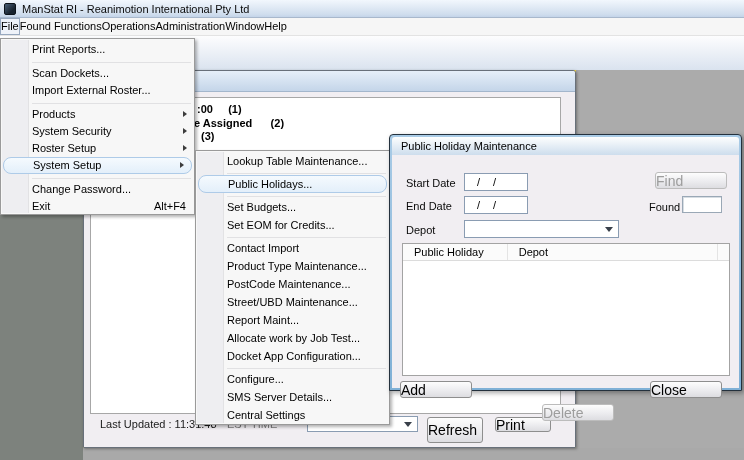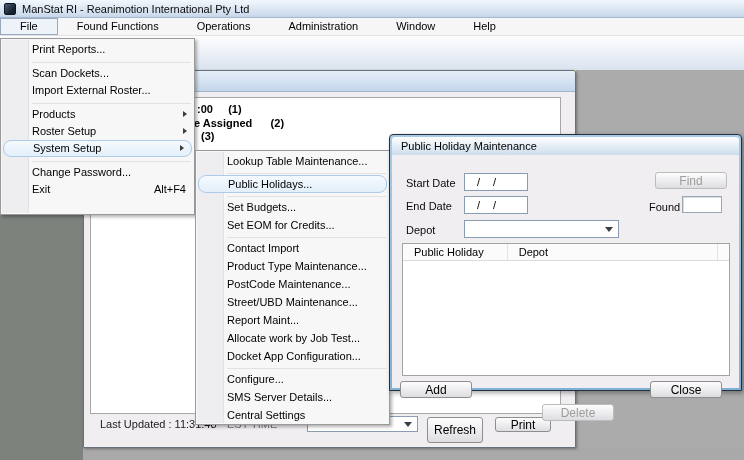--- a/index.html
+++ b/index.html
@@ -10,21 +10,21 @@
   
   .titlebar { position:absolute; left:0; top:0; width:744px; height:18px;
     background:linear-gradient(#f2f7fd,#cfdded 85%,#c3d4e9);
     border-bottom:1px solid #a8b8cc; display:flex; align-items:center; }
   .appicon { width:12px; height:12px; margin:0 6px 0 4px; border-radius:2px;
     background:linear-gradient(135deg,#4a6078,#17222e 70%); border:1px solid #0c131b; }
   .win-title { font-size:11px; color:#0a0a0a; }
 
   .menubar { position:absolute; left:0; top:18px; width:744px; height:18px;
     background:#f6f6f6; border-bottom:1px solid #e3e3e3; display:flex; align-items:stretch; }
-  .mb { padding:0 19px; line-height:17px; cursor:default; }
+  .mb { padding:0 0; line-height:17px; cursor:default; }
   .mb.pressed { background:#eef2f9; border:1px solid #97a8bf; line-height:15px; }
 
   .band { position:absolute; left:0; top:36px; width:744px; height:34px;
     background:linear-gradient(#fdfdfe,#dae3ef); }
   .mdi-left { position:absolute; left:0; top:70px; width:83px; height:390px; background:#7d827d; }
   .mdi-right { position:absolute; left:576px; top:70px; width:168px; height:390px; background:#ababab; }
   .bottom-strip { position:absolute; left:83px; top:448px; width:661px; height:12px; background:#a9a9a9; }
 
   
   .child { position:absolute; left:83px; top:70px; width:493px; height:378px;
@@ -35,23 +35,23 @@
     border-radius:2px 2px 0 0; }
   .child-panel { position:absolute; left:6px; top:26px; width:471px; height:317px;
     background:#ffffff; border:1px solid #a7a7a7; }
   .frag { position:absolute; font-weight:bold; white-space:pre; z-index:2; }
   .f1 { left:197px; top:103px; }
   .f2 { left:194px; top:117px; }
   .f3 { left:201px; top:130px; }
   .lastupd { position:absolute; left:100px; top:418px; z-index:2; color:#1a1a1a; }
   .clipfrag { position:absolute; left:227px; top:418px; z-index:2; color:#7a7a7a; }
 
-  .btn { position:absolute; z-index:2; font-family:"Liberation Sans",sans-serif; font-size:12px;
+  .btn { position:absolute; z-index:2; font-family:"Liberation Sans",sans-serif; font-size:14px;
     background:linear-gradient(#fdfdfd,#ececef 55%,#dddde1); border:1px solid #8e8e8e;
-    border-radius:3px; text-align:center; cursor:default; }
+    border-radius:3px; text-align:left; cursor:default; }
   .btn:disabled, .btn.disabled { color:#9d9d9d; border-color:#bcbcbc; }
   .refresh-btn { left:427px; top:417px; width:56px; height:26px; line-height:12px; }
   .print-btn   { left:495px; top:417px; width:56px; height:15px; line-height:12px; }
 
   .combo { position:absolute; background:#fff; border:1px solid #8a9cb2; z-index:2; }
   .combo-arrow { position:absolute; right:5px; top:50%; margin-top:-2px; width:0; height:0;
     border-left:4px solid transparent; border-right:4px solid transparent; border-top:5px solid #39404a; }
   .child-combo { left:307px; top:416px; width:111px; height:16px; }
 
   
@@ -135,20 +135,21 @@
   <button class="btn print-btn">Print</button>
 
   <div class="menu file-menu">
     <div class="gutter"></div>
     <div class="mi">Print Reports...</div>
     <div class="sep"></div>
     <div class="mi">Scan Dockets...</div>
     <div class="mi">Import External Roster...</div>
     <div class="sep"></div>
     <div class="mi"><span>Products</span><span class="arrow-r"></span></div>
+    <div class="mi"><span>System Security</span><span class="arrow-r"></span></div>
     <div class="mi"><span>Roster Setup</span><span class="arrow-r"></span></div>
     <div class="mi hl"><span>System Setup</span><span class="arrow-r"></span></div>
     <div class="sep"></div>
     <div class="mi">Change Password...</div>
     <div class="mi"><span>Exit</span><span class="shortcut">Alt+F4</span></div>
   </div>
 
   <div class="menu sub-menu">
     <div class="gutter"></div>
     <div class="mi">Lookup Table Maintenance...</div>

